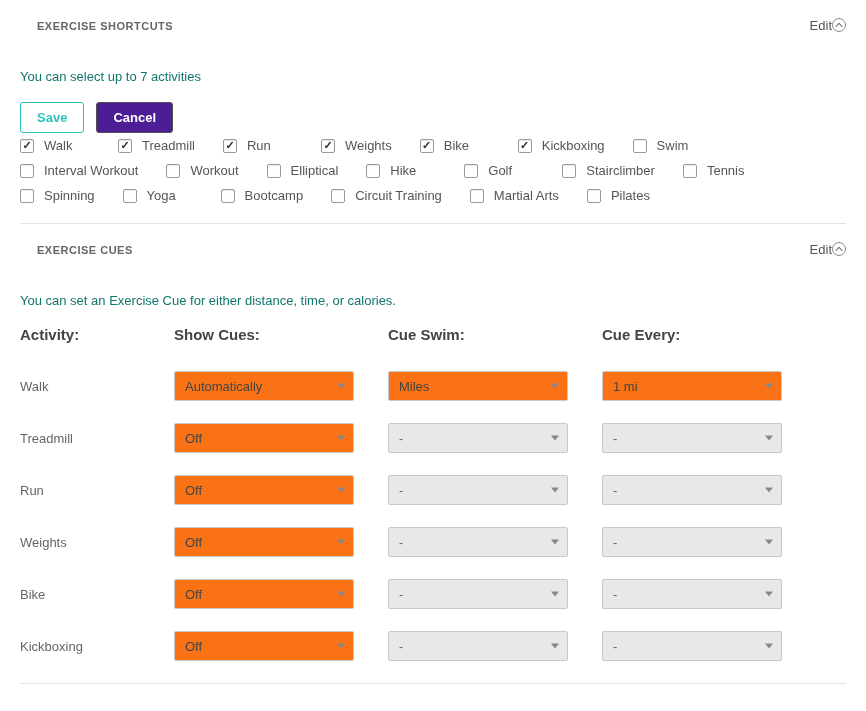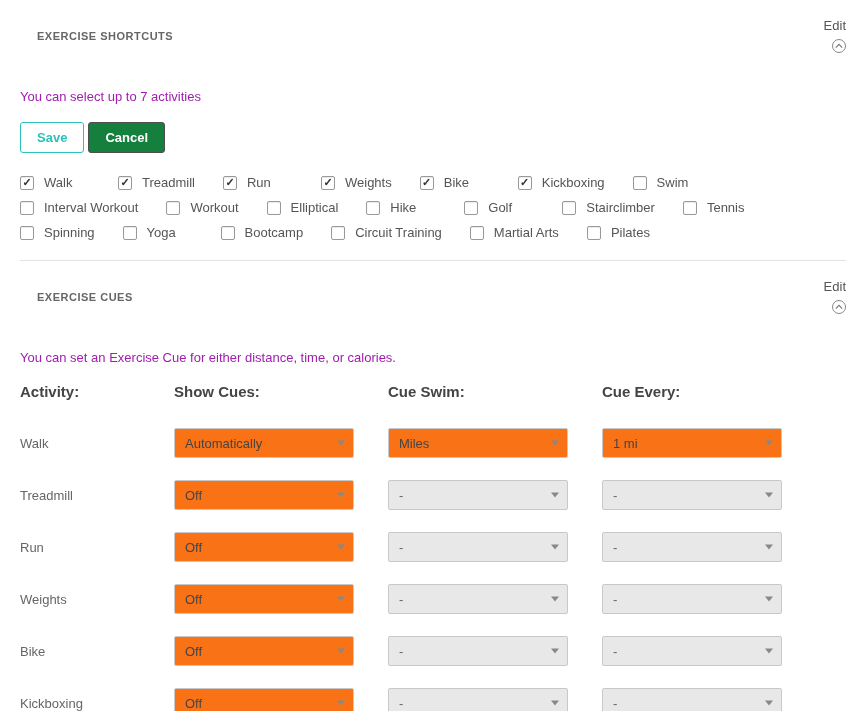--- a/index.html
+++ b/index.html
@@ -20,63 +20,61 @@
   .section-title {
     font-size: 11px;
     letter-spacing: 0.5px;
     color: #666;
     text-transform: uppercase;
     font-weight: 600;
     padding-left: 17px;
   }
   .edit-block {
     display: flex;
-    align-items: flex-end;
-    gap: 6px;
+    align-items: flex-start;
     cursor: pointer;
     color: #555;
     font-size: 13px;
-    flex-direction: column;
   }
   .chevron-icon {
     width: 14px;
     height: 14px;
     border: 1px solid #888;
     border-radius: 50%;
     display: flex;
     align-items: center;
     justify-content: center;
   }
   .chevron-icon svg { display: block; }
   .subtext {
     font-size: 13px;
-    color: #a21caf;
+    color: #0f766e;
     margin-bottom: 18px;
     margin-top: 36px;
   }
   .btn-row {
     display: flex;
-    gap: 4px;
-    margin-bottom: 22px;
+    gap: 12px;
+    margin-bottom: 5px;
   }
   .btn {
     padding: 7px 16px;
     font-size: 13px;
     border-radius: 3px;
     cursor: pointer;
     border: 1px solid transparent;
   }
   .btn-save {
     background: #fff;
     color: #2ac2bb;
     border: 1px solid #2ac2bb;
     font-weight: 600;
   }
   .btn-cancel {
-    background: #15803d;
+    background: #4c1d95;
     color: #fff;
     border: 1px solid #4f4f4f;
     font-weight: 600;
   }
   .activities {
     display: flex;
     flex-wrap: wrap;
     gap: 10px 28px;
     margin-bottom: 20px;
   }

